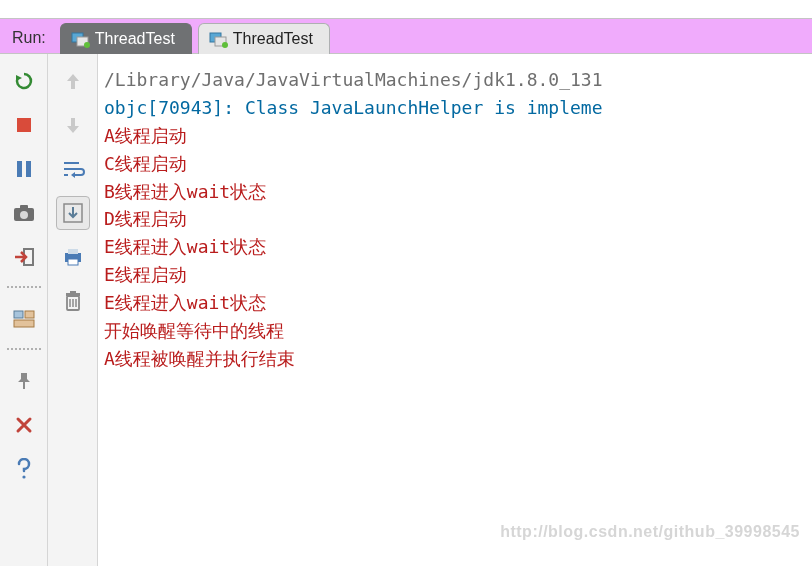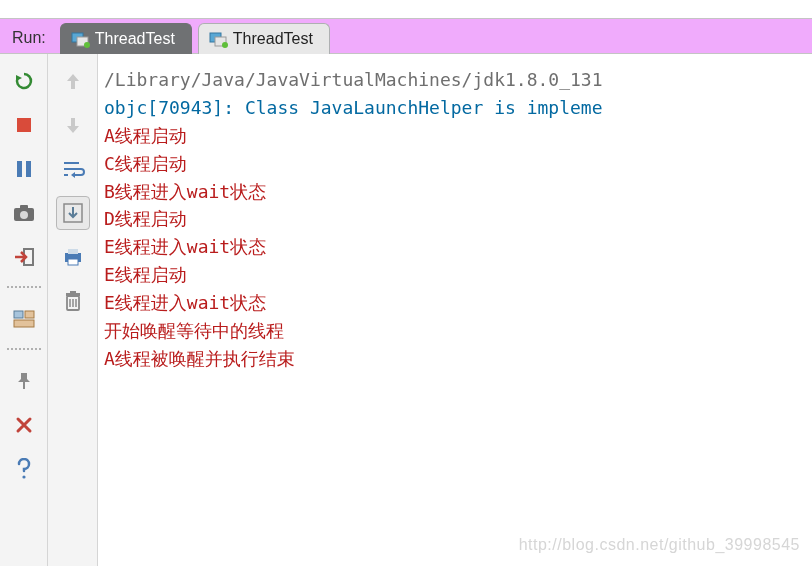--- a/index.html
+++ b/index.html
@@ -104,25 +104,26 @@
     white-space: nowrap;
     overflow: hidden;
     position: relative;
   }
   .console .line { color: #b91c1c; }
   .console .info { color: #6f6f6f; }
   .console .err { color: #0369a1; }
   .watermark {
     position: absolute;
     right: 12px;
-    bottom: 8px;
+    bottom: 21px;
     font-family: Arial, sans-serif;
     font-size: 16px;
     color: #d6d6d6;
     letter-spacing: .5px;
+    font-weight: bold;
   }
 </style>
 </head>
 <body>
 
 <div class="top-strip"></div>
 
 <div class="run-bar">
   <div class="run-label">Run:</div>
   <div class="tabs">

